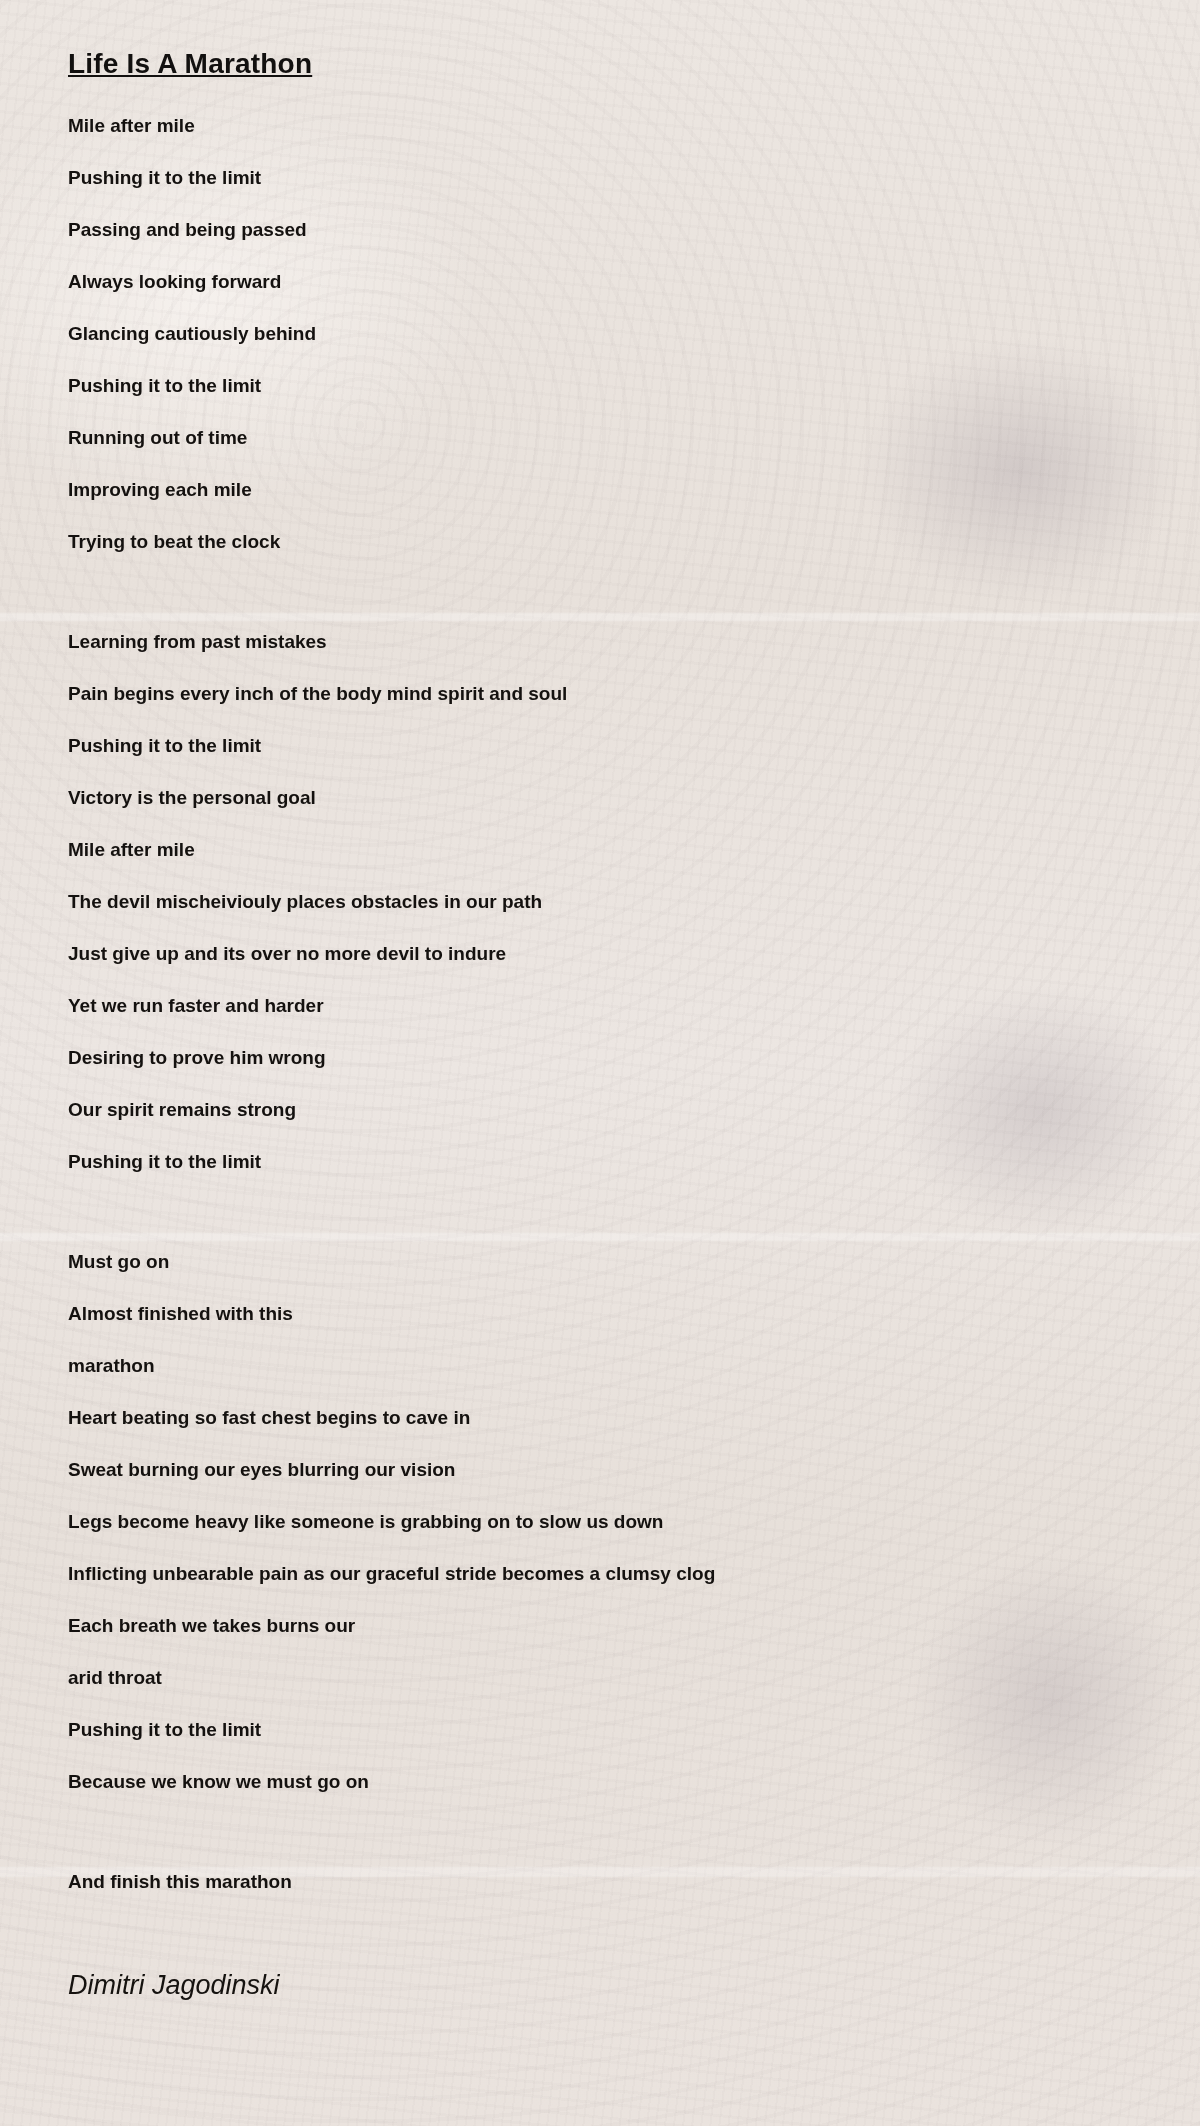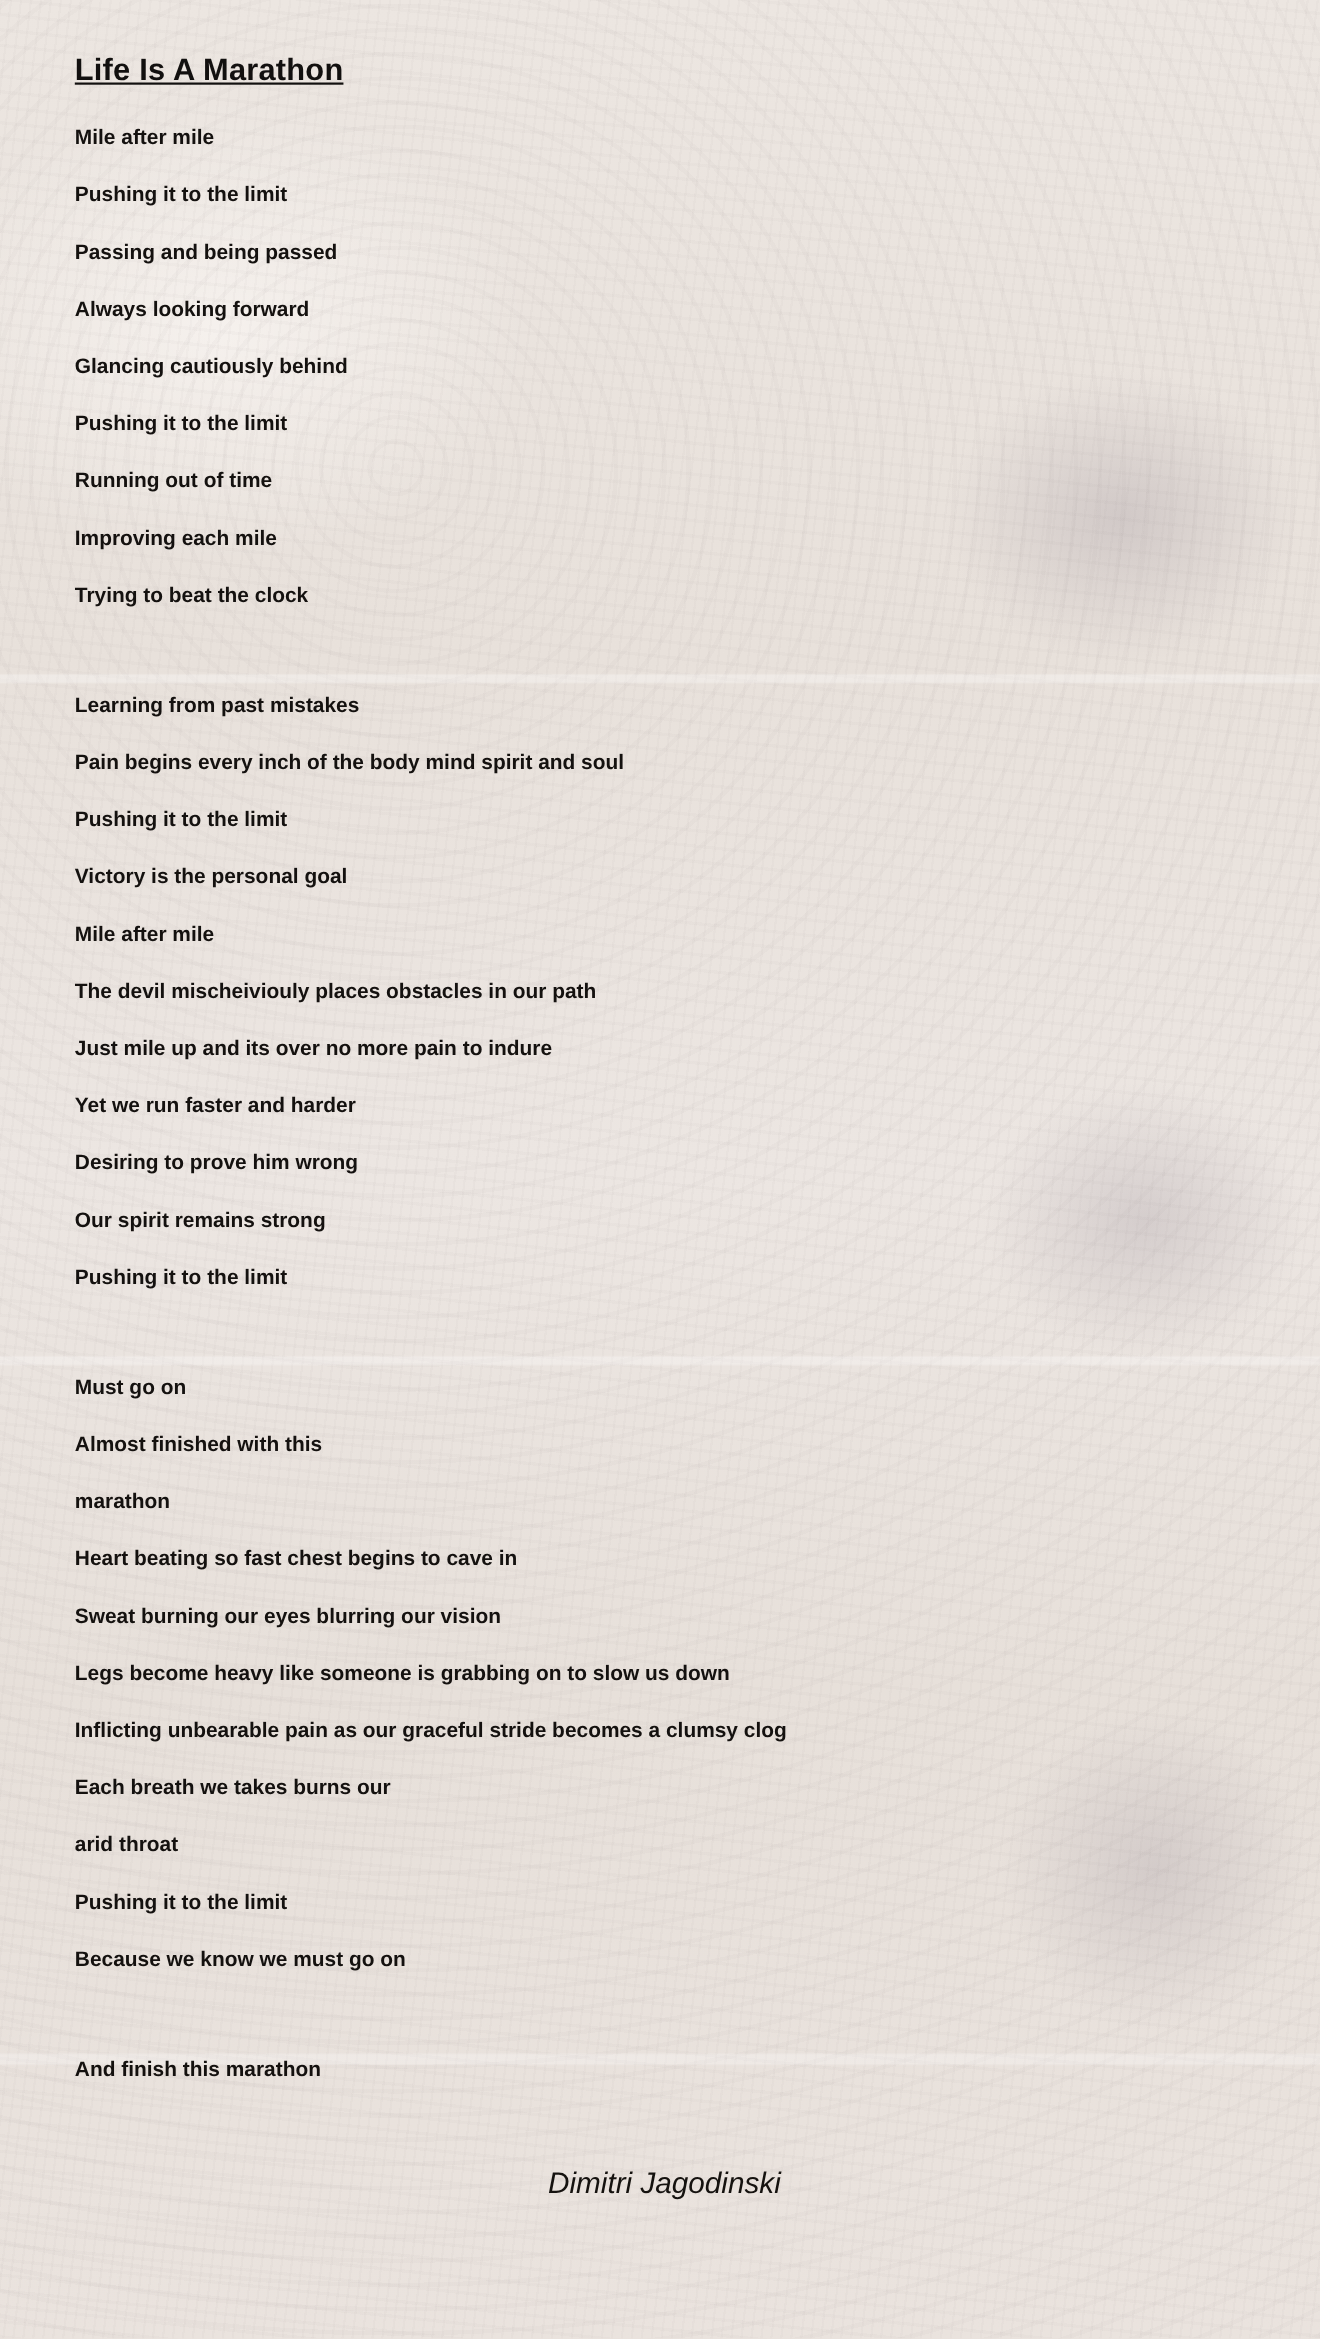--- a/index.html
+++ b/index.html
@@ -79,21 +79,20 @@
     line-height: 52px;
     white-space: pre-wrap;
   }
 
   .author {
     margin-top: 62px;
     font-size: 27px;
     font-style: italic;
     color: #15120f;
     font-family: "Liberation Sans", sans-serif;
-    text-align: center;
   }
 </style>
 </head>
 <body>
 
 <div id="page">
   <div class="content">
 
     <h1 class="poem-title">Life Is A Marathon</h1>
 
@@ -109,21 +108,21 @@
       <div class="line">Trying to beat the clock</div>
     </div>
 
     <div class="stanza">
       <div class="line">Learning from past mistakes</div>
       <div class="line">Pain begins every inch of the body mind spirit and soul</div>
       <div class="line">Pushing it to the limit</div>
       <div class="line">Victory is the personal goal</div>
       <div class="line">Mile after mile</div>
       <div class="line">The devil mischeiviouly places obstacles in our path</div>
-      <div class="line">Just mile up and its over no more pain to indure</div>
+      <div class="line">Just give up and its over no more devil to indure</div>
       <div class="line">Yet we run faster and harder</div>
       <div class="line">Desiring to prove him wrong</div>
       <div class="line">Our spirit remains strong</div>
       <div class="line">Pushing it to the limit</div>
     </div>
 
     <div class="stanza">
       <div class="line">Must go on</div>
       <div class="line">Almost finished with this</div>
       <div class="line">marathon</div>

